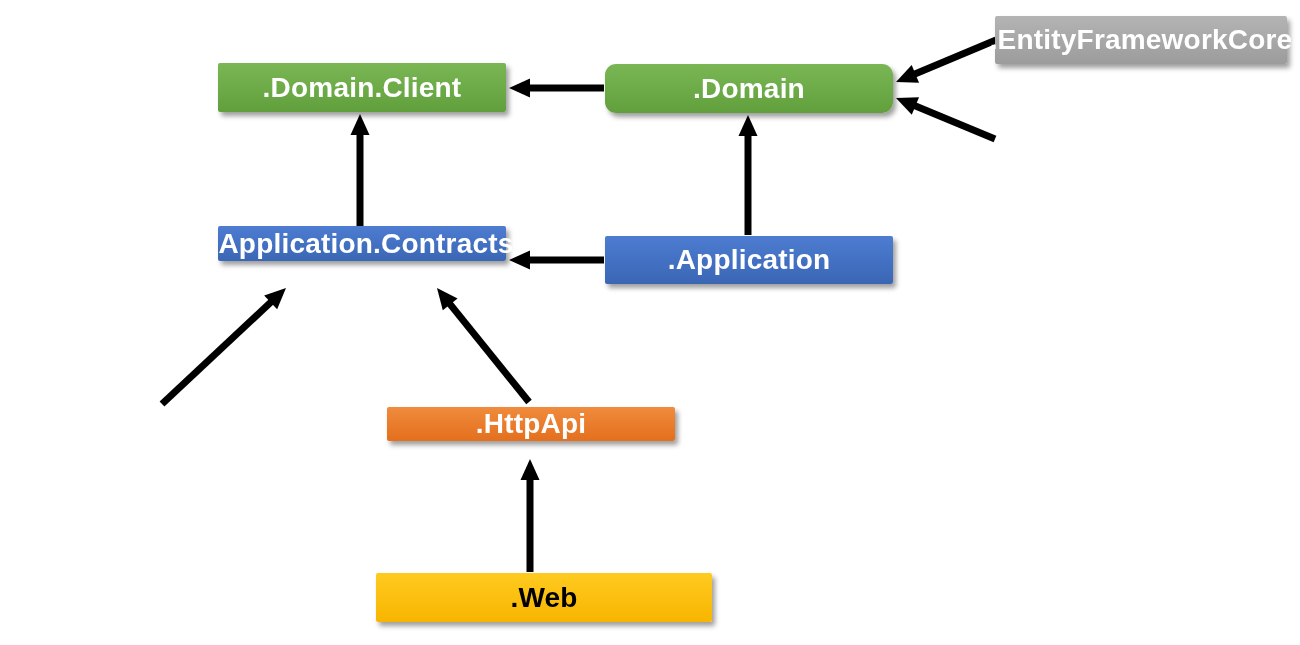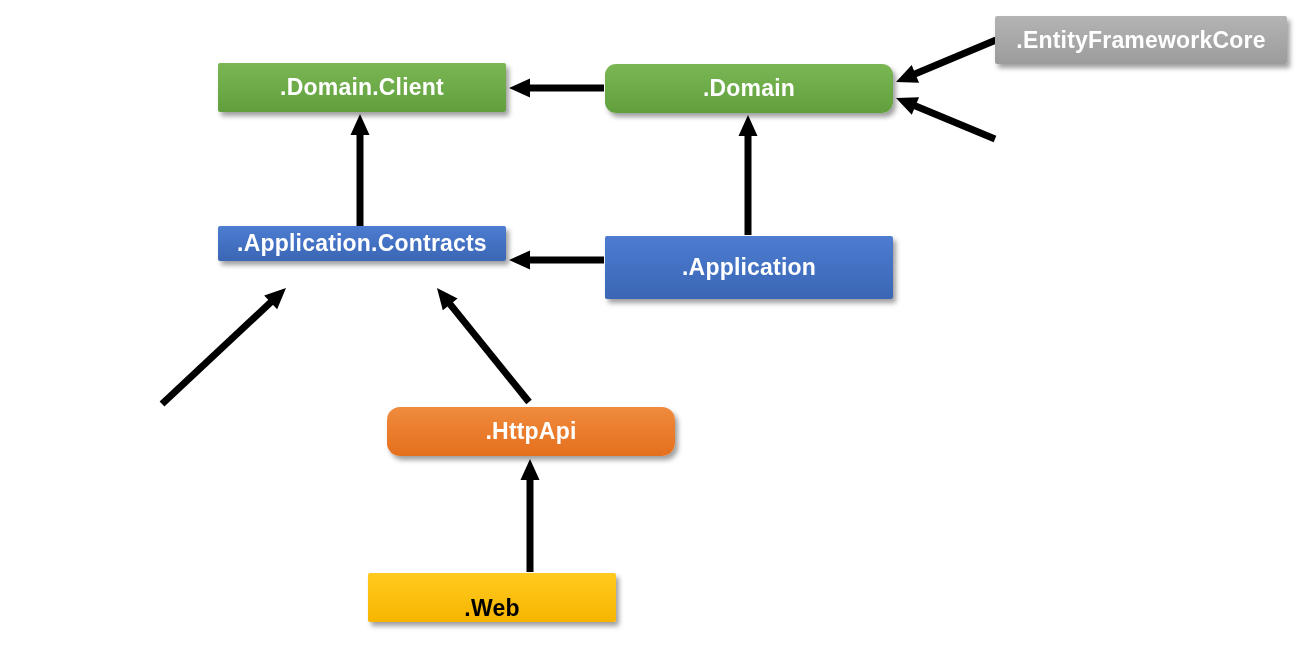--- a/index.html
+++ b/index.html
@@ -31,21 +31,21 @@
     pointer-events: none;
   }
   .node {
     position: absolute;
     display: flex;
     align-items: center;
     justify-content: center;
     border-radius: 2px;
     box-shadow: 3px 4px 5px rgba(0,0,0,0.38);
     font-weight: 700;
-    font-size: 23px;
+    font-size: 28px;
     letter-spacing: 0.2px;
     pointer-events: auto;
   }
   .node span {
     white-space: nowrap;
   }
 </style>
 </head>
 <body>
 
@@ -94,23 +94,23 @@
       </div>
       <div class="node" style="left: 605px; top: 64px; width: 288px; height: 49px; background: linear-gradient(rgb(122, 182, 84), rgb(97, 159, 61)); color: rgb(255, 255, 255); border-radius: 11px;">
         <span>.Domain</span>
       </div>
       <div class="node" style="left: 995px; top: 16px; width: 292px; height: 48px; background: linear-gradient(rgb(180, 180, 180), rgb(156, 156, 156)); color: rgb(255, 255, 255);">
         <span>.EntityFrameworkCore</span>
       </div>
       <div class="node" style="left: 218px; top: 226px; width: 288px; height: 35px; background: linear-gradient(rgb(77, 124, 209), rgb(58, 102, 180)); color: rgb(255, 255, 255);">
         <span>.Application.Contracts</span>
       </div>
-      <div class="node" style="left: 605px; top: 236px; width: 288px; height: 63px; background: linear-gradient(rgb(77, 124, 209), rgb(58, 102, 180)); color: rgb(255, 255, 255);">
+      <div class="node" style="left: 605px; top: 236px; width: 288px; height: 48px; background: linear-gradient(rgb(77, 124, 209), rgb(58, 102, 180)); color: rgb(255, 255, 255);">
         <span>.Application</span>
       </div>
-      <div class="node" style="left: 387px; top: 407px; width: 288px; height: 49px; background: linear-gradient(rgb(240, 139, 61), rgb(228, 111, 29)); color: rgb(255, 255, 255); border-radius: 13px;">
+      <div class="node" style="left: 387px; top: 407px; width: 288px; height: 34px; background: linear-gradient(rgb(240, 139, 61), rgb(228, 111, 29)); color: rgb(255, 255, 255);">
         <span>.HttpApi</span>
       </div>
-      <div class="node" style="left: 368px; top: 573px; width: 248px; height: 49px; background: linear-gradient(rgb(255, 202, 32), rgb(247, 181, 0)); color: rgb(0, 0, 0); align-items: flex-end;">
+      <div class="node" style="left: 376px; top: 573px; width: 336px; height: 49px; background: linear-gradient(rgb(255, 202, 32), rgb(247, 181, 0)); color: rgb(0, 0, 0);">
         <span>.Web</span>
       </div>
     </div>
 </div>
 
 </body></html>

